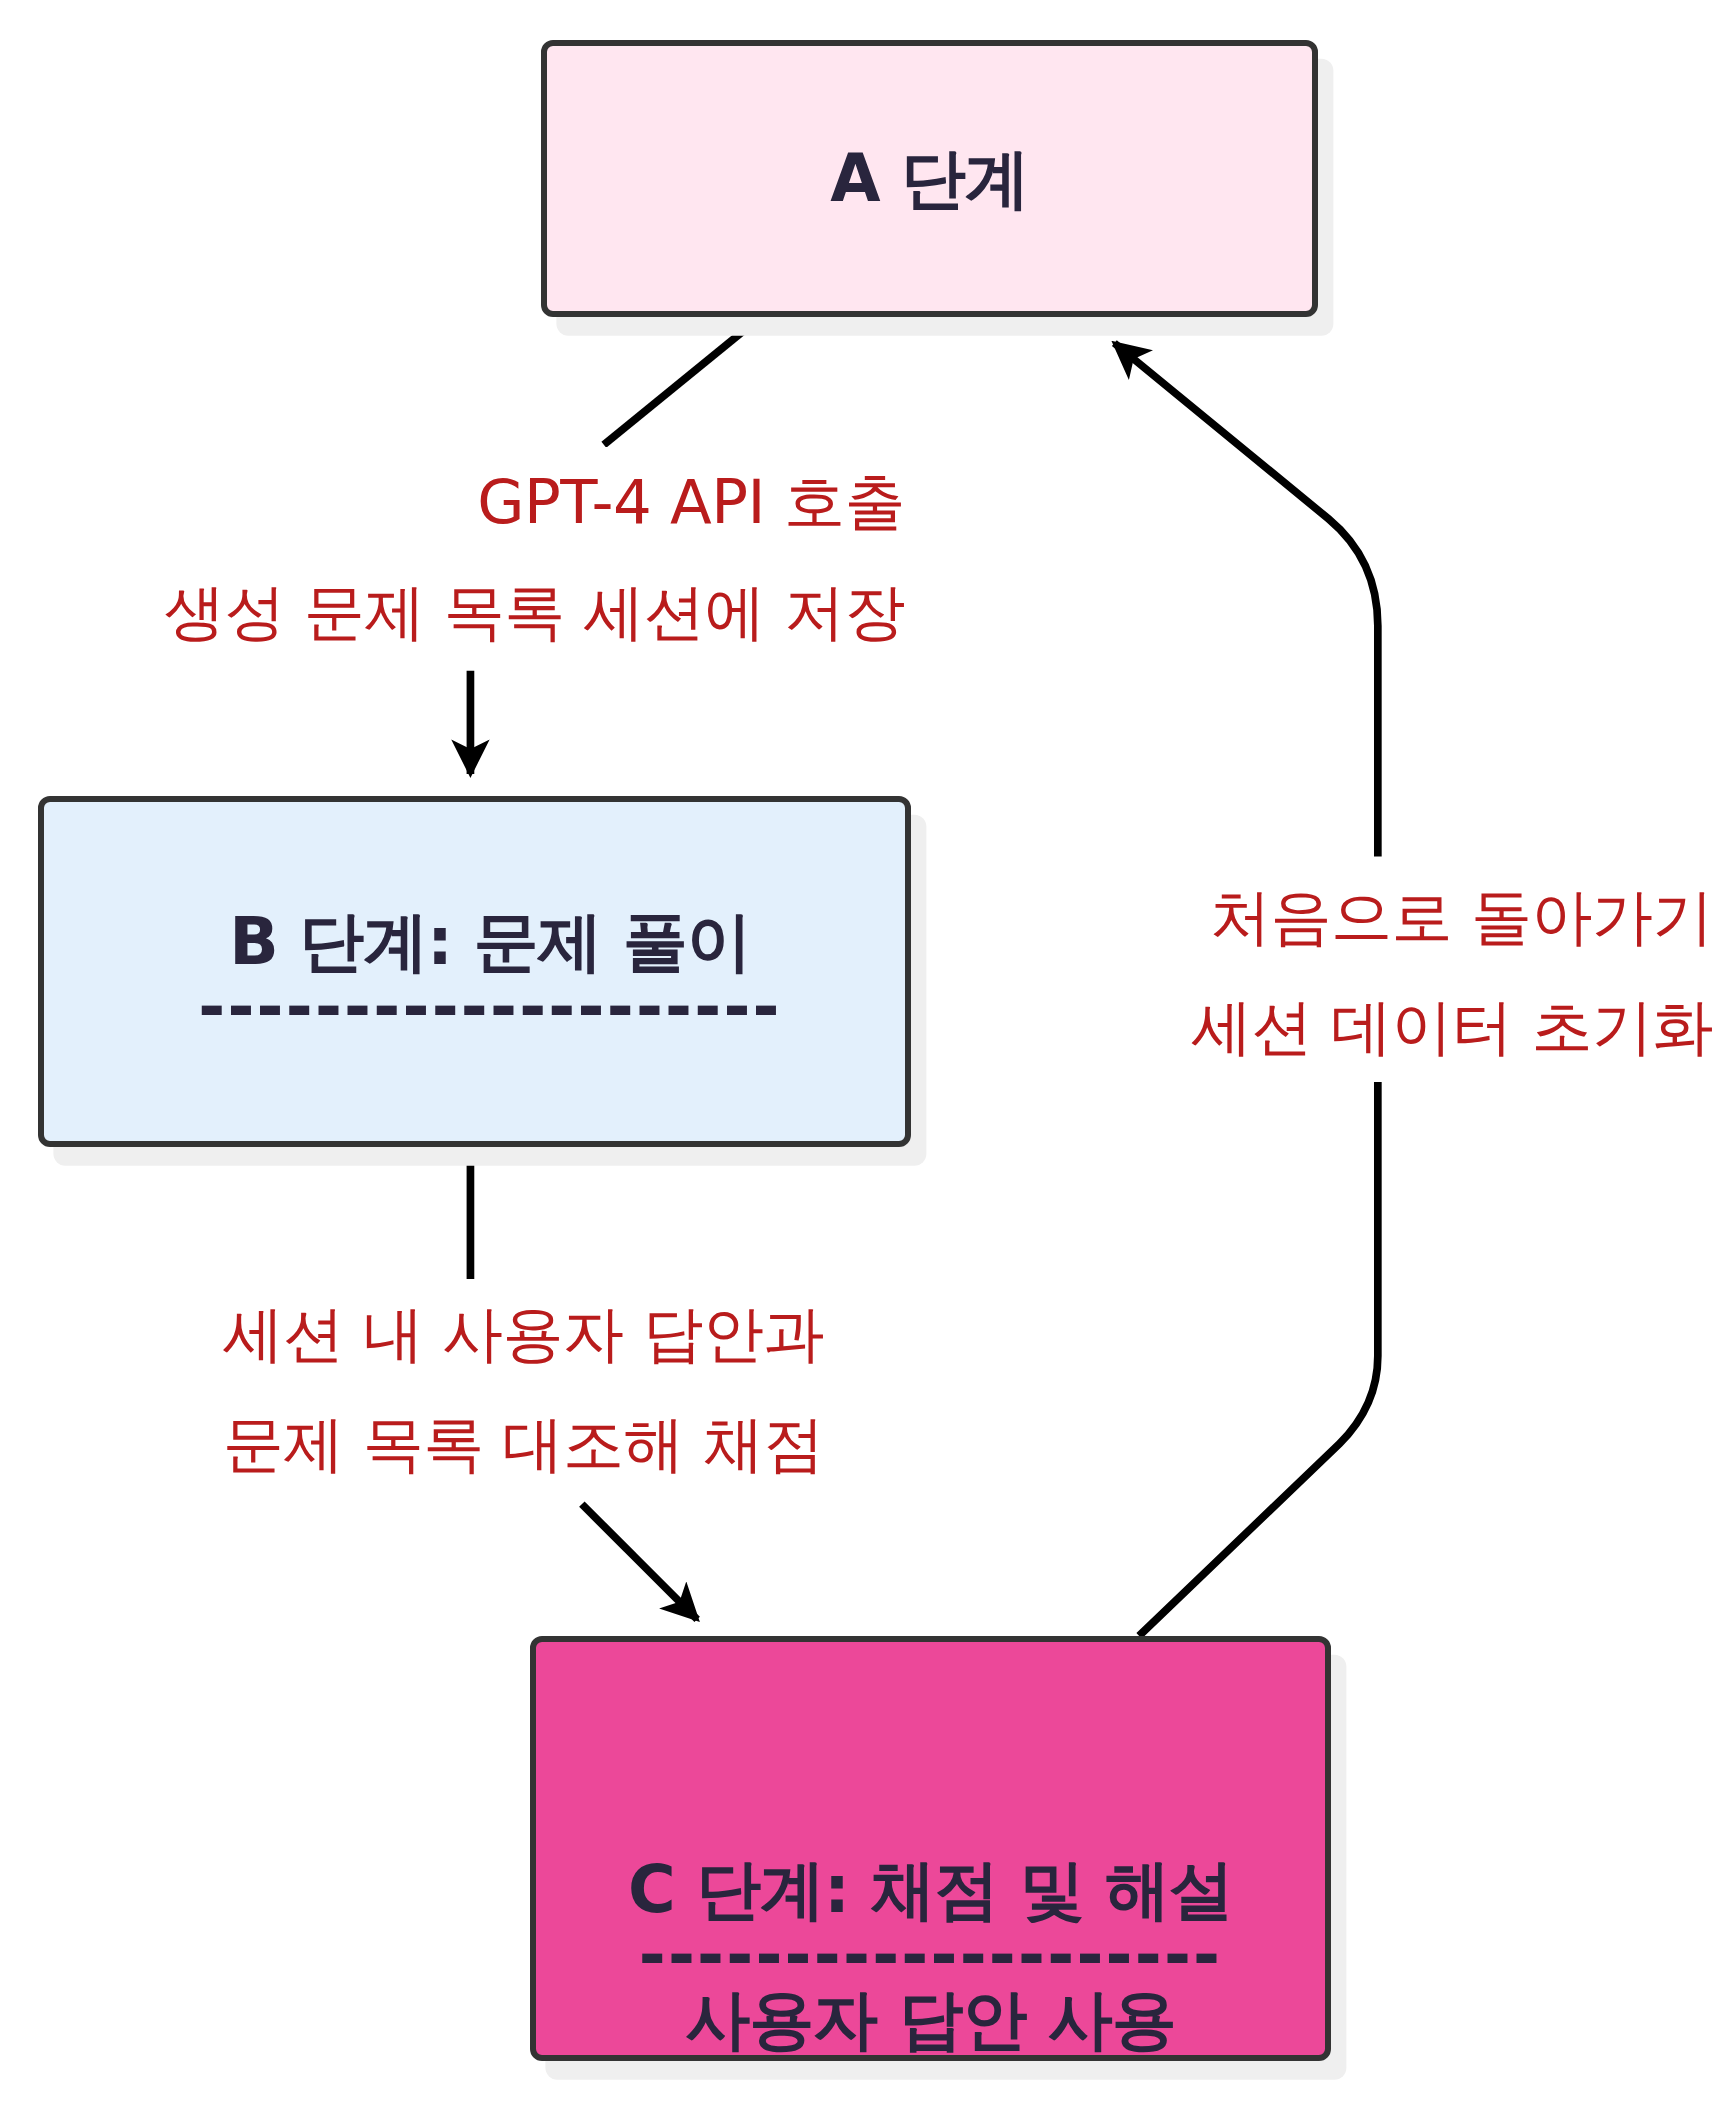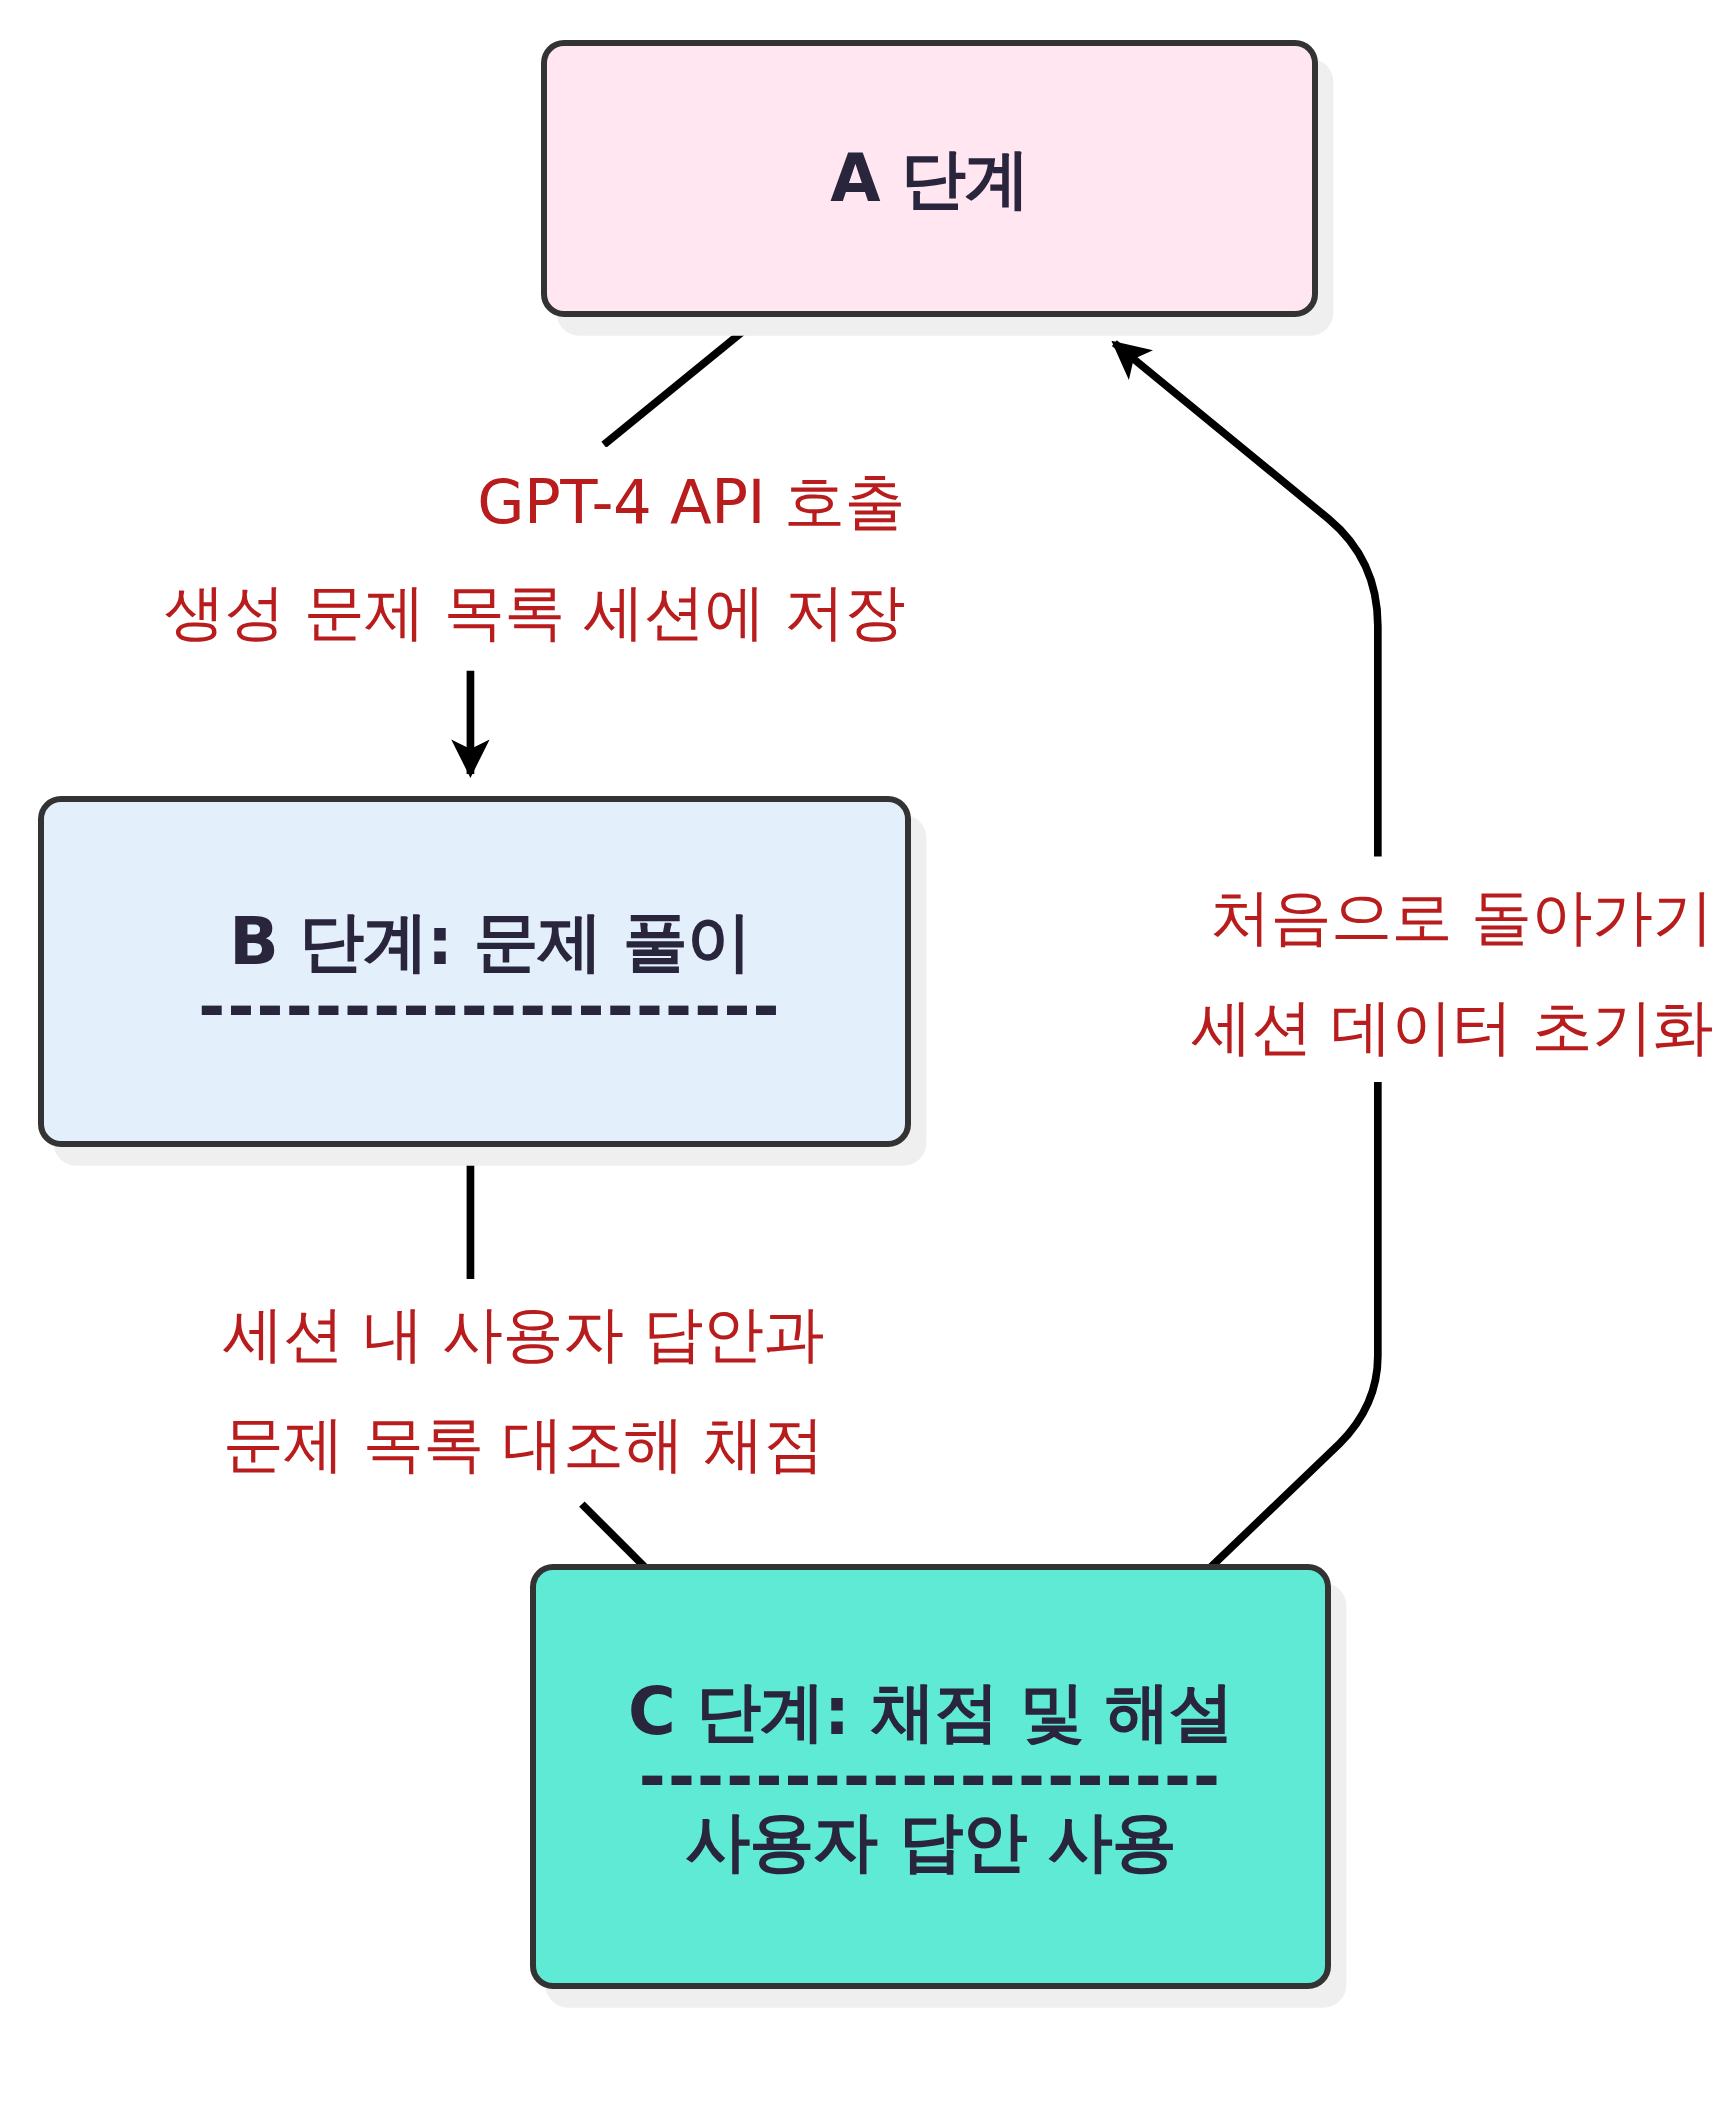--- a/index.html
+++ b/index.html
@@ -18,21 +18,21 @@
     #canvas {
       position: absolute;
       left: 0; top: 0;
       width: 1733px;
       height: 2108px;
     }
     .node {
       position: absolute;
       box-sizing: border-box;
       border: 6px solid #333333;
-      border-radius: 23px;
+      border-radius: 12px;
       box-shadow: 15.4px 18.7px 0 0 #efefef;
       display: flex;
       flex-direction: column;
       align-items: center;
       justify-content: center;
       text-align: center;
       font-weight: bold;
       color: #29253d;
     }
     .node .line {
@@ -52,23 +52,24 @@
       width: 777px; height: 277px;
       background: #ffe6f0;
     }
     #node-b {
       left: 38px; top: 796px;
       width: 873px; height: 351px;
       background: #e3f0fc;
       padding-left: 31px;
     }
     #node-c {
-      left: 530px; top: 1564px;
+      left: 530px; top: 1636px;
       width: 801px; height: 425px;
-      background: #5eead4;
+      background: #ec4899;
+      justify-content: flex-end;
     }
     .edge-label {
       position: absolute;
       text-align: right;
       font-size: 61px;
       line-height: 110px;
       color: #b91c1c;
       white-space: nowrap;
       background: #ffffff;
       letter-spacing: -0.5px;

